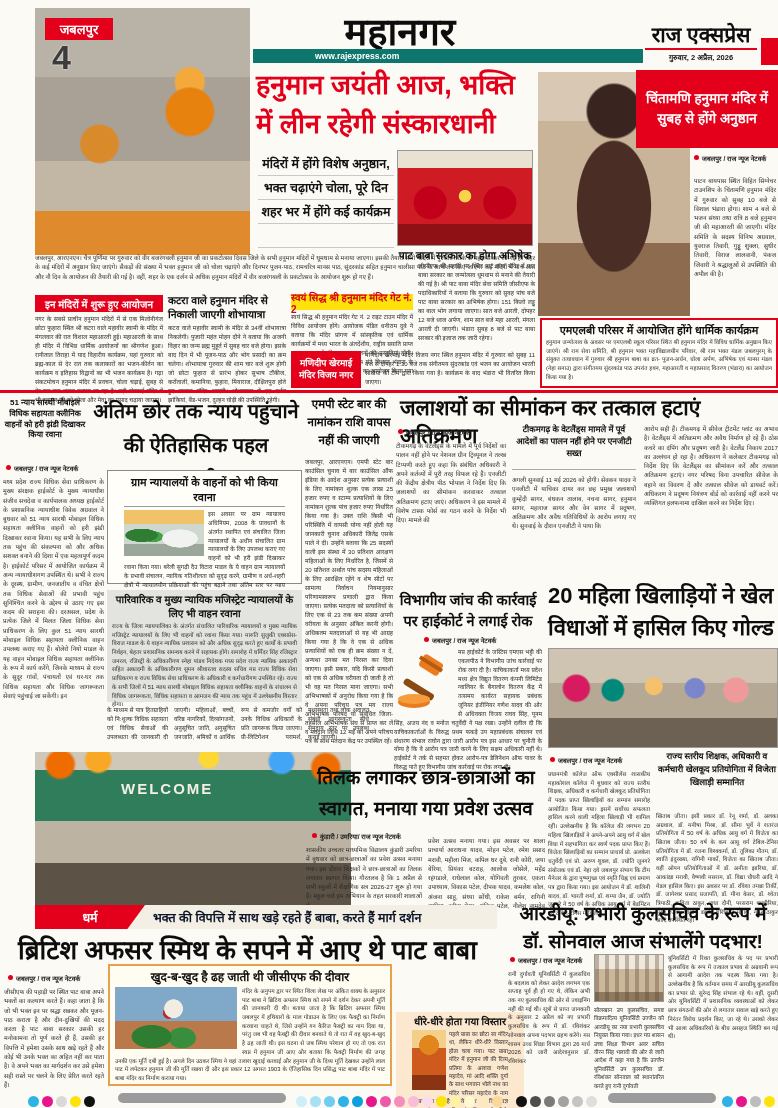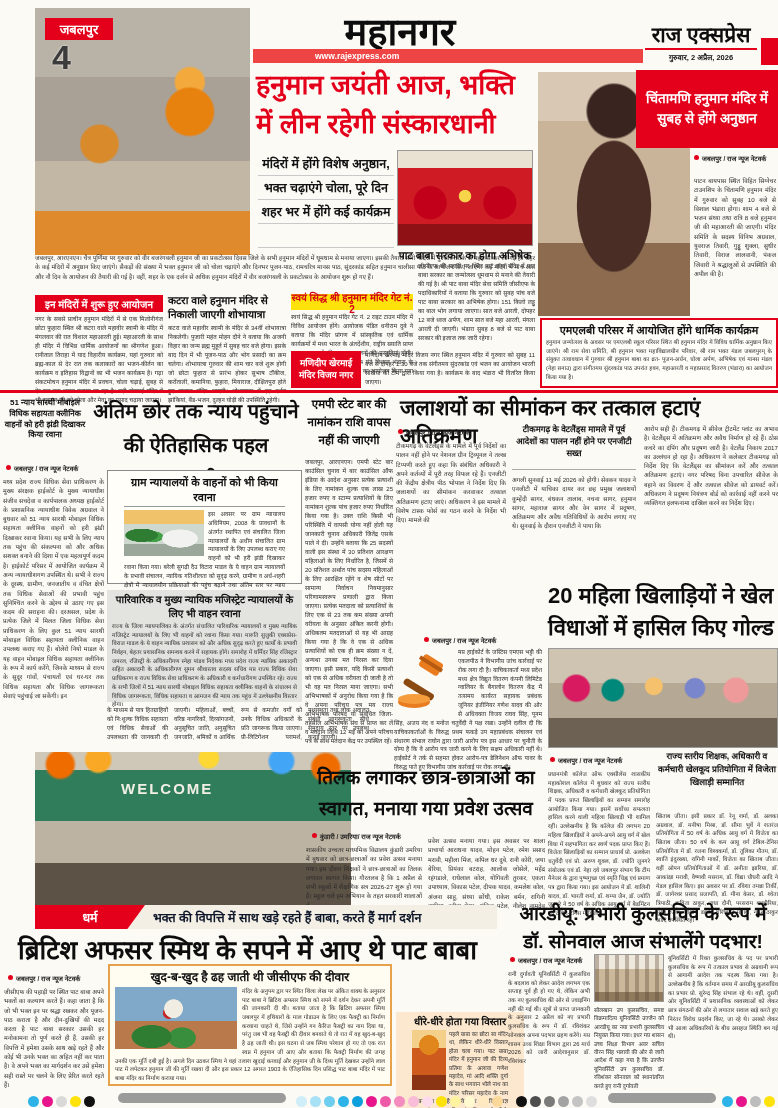--- a/index.html
+++ b/index.html
@@ -29,21 +29,21 @@
   </div>
   <div class="abs redhead" style="left:45px;top:18px;width:68px;height:22px;font-size:13px;">
     <span>जबलपुर</span>
   </div>
   <div class="abs" style="left:52px;top:38px;font-size:34px;font-weight:bold;color:#3c3c3c;text-shadow:0 0 2px #fff;">
     <span>4</span>
   </div>
   <h1 class="abs" style="left:280px;top:4px;width:240px;height:44px;font-size:38px;font-weight:800;text-align:center;color:#0d0d0d;">
     <span>महानगर</span>
   </h1>
-  <div class="abs" style="left:253px;top:49px;width:390px;height:14px;background:#ef4444;color:#fff;font-size:8.5px;font-weight:bold;display:flex;align-items:center;padding-left:62px;">
+  <div class="abs" style="left:253px;top:49px;width:390px;height:14px;background:#0f766e;color:#fff;font-size:8.5px;font-weight:bold;display:flex;align-items:center;padding-left:62px;">
     <span>www.rajexpress.com</span>
   </div>
   <div class="abs" style="left:645px;top:20px;width:112px;text-align:center;font-size:21px;font-weight:800;color:#0d0d0d;">
     <span>राज एक्सप्रेस</span>
   </div>
   <div class="abs" style="left:645px;top:48px;width:112px;height:2px;background:#e4001b;"></div>
   <div class="abs" style="left:645px;top:52px;width:112px;text-align:center;font-size:7.5px;font-weight:bold;color:#111;">
     <span>गुरुवार, 2 अप्रैल, 2026</span>
   </div>
   <div class="abs" style="left:761px;top:38px;width:17px;height:27px;background:#e4001b;"></div>
@@ -73,21 +73,21 @@
     <span>नगर के सबसे प्राचीन हनुमान मंदिरों में से एक मिलोनीगंज छोटा फुहारा स्थित श्री कटरा वाले महावीर स्वामी के मंदिर में मंगलवार की रात विशाल महाआरती हुई। महाआरती के साथ ही मंदिर में विभिन्न धार्मिक आयोजनों का श्रीगणेश हुआ। रानीताल तिराहा में याद विहारीय कार्यक्रम, यहां गुरुवार को ब्रह्म-काल से देर रात तक कलाकारों का भजन-कीर्तन का कार्यक्रम व इतिहास विद्वानों का भी भजन कार्यक्रम है। गढ़ा संकटमोचन हनुमान मंदिर में प्रवचन, चोला चढ़ाई, सुबह से देर रात तक भजन कराया जा रहा है। बड़ी खेरमाई मंदिर में भी हनुमान जी को चोला और मेवा का प्रसाद चढ़ाया जाएगा।</span>
   </p>
 
   <h3 class="abs" style="left:168px;top:294px;width:118px;height:27px;font-size:10.5px;font-weight:800;line-height:1.3;color:#111;">
     <span>कटरा वाले हनुमान मंदिर से निकाली जाएगी शोभायात्रा</span>
   </h3>
   <p class="abs jbody" style="left:168px;top:324px;width:118px;height:64px;margin:0;font-size:6px;">
     <span>कटरा वाले महावीर स्वामी के मंदिर से 34वीं शोभायात्रा निकलेगी। पुजारी महंत मोहन दौने ने बताया कि अजनी विहार का जन्म ब्रह्म मुहूर्त में सुबह चार बजे होगा। इसके बाद दिन में भी पूजन-पाठ और भोग प्रसादी का क्रम चलेगा। शोभायात्रा गुरुवार की शाम चार बजे शुरू होगी जो छोटा फुहारा से प्रारंभ होकर सुभाष टॉकीज, करोंताली, कमानिया, फुहारा, मियाराज, दीक्षितपुरा होते हुए पाताल मंदिर आएगी। शोभायात्रा में ढ़ड़ दर्शन झांकियां, बैंड-भजन, दुल्हन घोड़ी की उपस्थिति रहेगी।</span>
   </p>
 
-  <div class="abs" style="left:291px;top:294px;width:122px;height:16px;background:#ffe20a;color:#d40016;font-size:10px;font-weight:800;display:flex;align-items:center;justify-content:center;text-align:center;">
+  <div class="abs" style="left:291px;top:294px;width:122px;height:16px;background:#ffe20a;color:#d40016;font-size:10px;font-weight:800;display:flex;align-items:center;justify-content:center;">
     <span>स्वयं सिद्ध श्री हनुमान मंदिर गेट नं. 2</span>
   </div>
   <p class="abs jbody" style="left:291px;top:313px;width:122px;height:35px;margin:0;font-size:6px;">
     <span>स्वयं सिद्ध श्री हनुमान मंदिर गेट नं. 2 राइट टाउन मंदिर में विविध आयोजन होंगे। आयोजक पंडित धनीराम दुबे ने बताया कि मंदिर प्रांगण में सांस्कृतिक एवं धार्मिक कार्यक्रमों में मध्य भारत के अंतर्देशीय, राष्ट्रीय ख्याति प्राप्त 101 कलाकारों की शानदार भजनों की प्रस्तुतियां होंगी। वहीं, कन्याओं का पूजन एवं 24 घंटे विशाल भंडारा के साथ नि:शुल्क नेत्र स्वास्थ्य शिविर का आयोजन किया गया है।</span>
   </p>
 
   <h3 class="abs" style="left:397px;top:248px;width:136px;font-size:10.5px;font-weight:800;text-align:center;color:#111;">
     <span>पाट बाबा सरकार का होगा अभिषेक</span>
   </h3>
   <p class="abs jbody" style="left:418px;top:262px;width:117px;height:86px;margin:0;font-size:6px;">
@@ -189,20 +189,23 @@
   <div class="abs" style="left:512px;top:424px;width:124px;height:46px;font-size:8.4px;font-weight:800;text-align:center;line-height:1.4;color:#111;border-bottom:1px solid #aaa;">
     <span>टीकमगढ़ के वेटलैंड्स मामले में पूर्व आदेशों का पालन नहीं होने पर एनजीटी सख्त</span>
   </div>
   <p class="abs jbody" style="left:512px;top:475px;width:124px;height:106px;margin:0;">
     <span>अगली सुनवाई 11 मई 2026 को होगी। सेवकन यादव ने एनजीटी में याचिका दायर कर छह प्रमुख जलाशयों कुम्हेंदी सागर, बंधकन तालाब, नचना सागर, हनुमान सागर, महाराज सागर और वेन सागर में प्रदूषण, अतिक्रमण और अवैध गतिविधियों के आरोप लगाए गए थे। सुनवाई के दौरान एनजीटी ने पाया कि</span>
   </p>
   <p class="abs jbody" style="left:644px;top:424px;width:134px;height:158px;margin:0;">
     <span>आरोप सही हैं। टीकमगढ़ में सीवेज ट्रीटमेंट प्लांट का अभाव है। वेटलैंड्स में अतिक्रमण और अवैध निर्माण हो रहे हैं। ठोस कचरे का दंपिंग और प्रदूषण जारी है। वेटलैंड निकाय 2017 का उल्लंघन हो रहा है। अधिकरण ने कलेक्टर टीकमगढ़ को निर्देश दिए कि वेटलैंड्स का सीमांकन करें और तत्काल अतिक्रमण हटाएं। नगर परिषद बिना उपचारित सीवेज के बहाने का विवरण दें और तत्काल सीवेज को डायवर्ट करें। अधिकरण ने प्रदूषण नियंत्रण बोर्ड को कार्रवाई नहीं करने पर व्यक्तिगत हलफनामा दाखिल करने का निर्देश दिए।</span>
   </p>
 
+  <h2 class="abs" style="left:394px;top:590px;width:148px;height:42px;font-size:14.5px;font-weight:800;text-align:center;line-height:1.45;color:#0d0d0d;">
+    <span>विभागीय जांच की कार्रवाई पर हाईकोर्ट ने लगाई रोक</span>
+  </h2>
   <div class="abs byline" style="left:424px;top:636px;width:100px;">
     <span class="reddot"></span>
     <span>जबलपुर / राज न्यूज नेटवर्क</span>
   </div>
   <div class="abs" style="left:394px;top:648px;width:148px;height:100px;">
     <span style="float:left;width:60px;height:60px;margin:4px 4px 0 0;">
       <svg width="60" height="60" viewBox="0 0 60 60">
         <rect x="8" y="34" width="34" height="7" rx="3" transform="rotate(32 25 37)" fill="#8a4a12"></rect>
         <rect x="26" y="6" width="22" height="14" rx="3" transform="rotate(32 37 13)" fill="#e87c1e"></rect>
         <rect x="24" y="10" width="26" height="4" transform="rotate(32 37 12)" fill="#b55a10"></rect>

